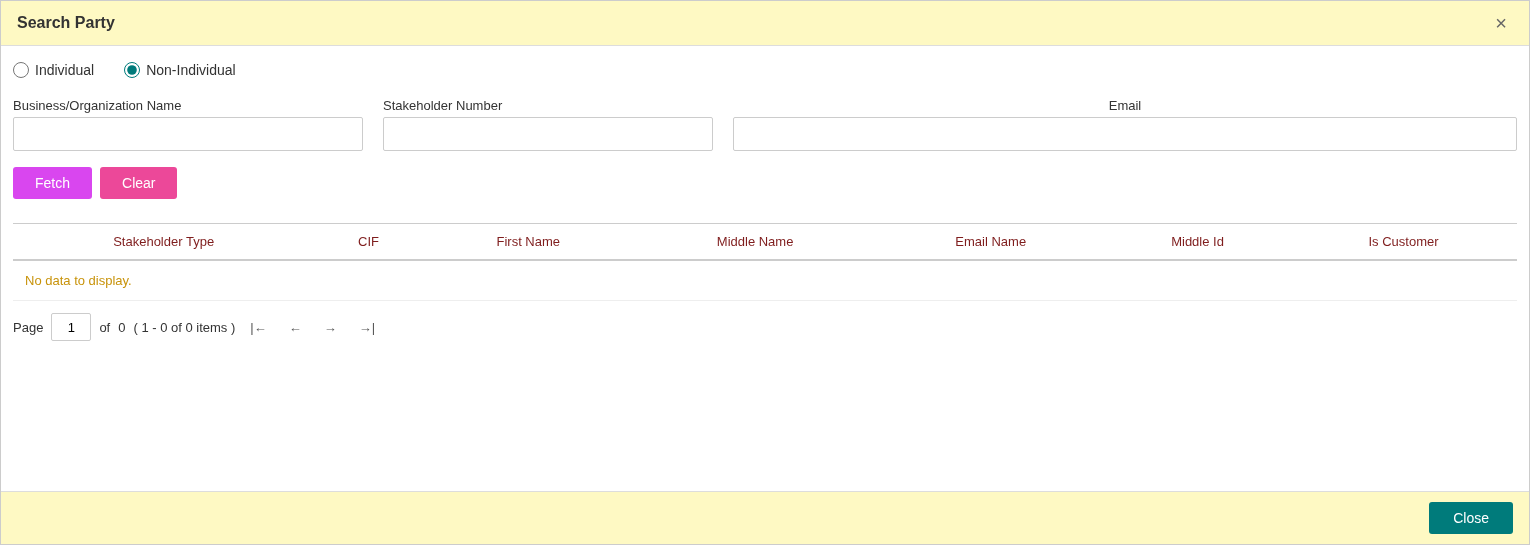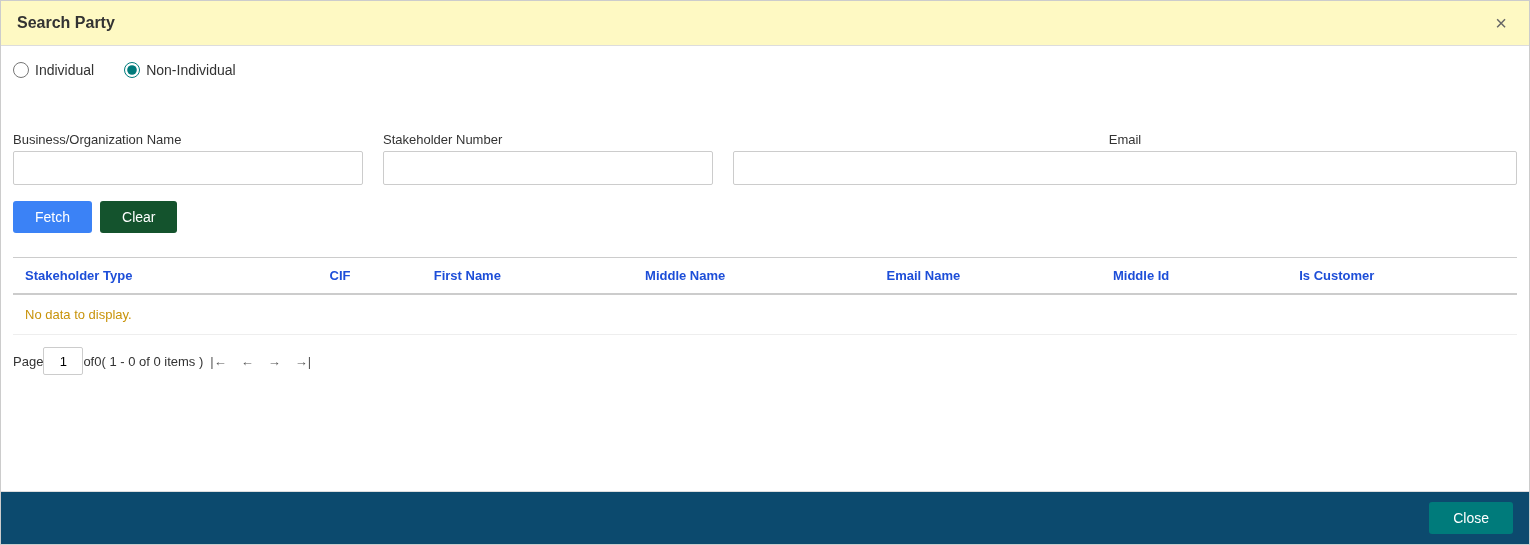--- a/index.html
+++ b/index.html
@@ -71,21 +71,20 @@
     .form-row {
       display: flex;
       gap: 20px;
       margin-bottom: 16px;
       align-items: flex-end;
     }
     .form-group {
       display: flex;
       flex-direction: column;
       gap: 4px;
-      margin-top: 34px;
     }
     .form-group.business-name { flex: 0 0 350px; }
     .form-group.reg-number { flex: 0 0 330px; }
     .form-group.reg-date { flex: 0 0 320px; }
     .form-group.email { flex: 1; align-items: center; }
     .form-label {
       font-size: 13px;
       color: #333;
       font-weight: normal;
     }
@@ -120,54 +119,55 @@
     }
     .btn {
       padding: 8px 22px;
       border: none;
       border-radius: 3px;
       cursor: pointer;
       font-size: 14px;
       font-weight: 500;
     }
     .btn-fetch {
-      background: #3b82f6;
+      background: #d946ef;
       color: #fff;
     }
     .btn-clear {
-      background: #14532d;
+      background: #ec4899;
       color: #fff;
     }
     .table-container {
       border-top: 1px solid #ccc;
     }
     .results-table {
       width: 100%;
       border-collapse: collapse;
     }
     .results-table thead tr {
       border-bottom: 2px solid #ccc;
     }
     .results-table th {
       padding: 10px 12px;
-      text-align: left;
-      font-size: 13px;
-      font-weight: 700;
-      color: #1d4ed8;
+      text-align: center;
+      font-size: 13px;
+      font-weight: 400;
+      color: #7f1d1d;
       white-space: nowrap;
     }
     .no-data-row td {
       padding: 12px;
       color: #c8930a;
       font-size: 13px;
       border-bottom: 1px solid #eee;
     }
     .pagination-row {
       display: flex;
       align-items: center;
+      gap: 8px;
       padding: 12px 0;
       font-size: 13px;
       color: #333;
     }
     .page-label { color: #333; }
     .page-input {
       width: 40px;
       height: 28px;
       border: 1px solid #ccc;
       border-radius: 2px;
@@ -182,21 +182,21 @@
       padding: 4px 6px;
       font-size: 13px;
       color: #555;
       border-radius: 2px;
     }
     .dialog-footer {
       display: flex;
       justify-content: flex-end;
       padding: 10px 16px;
       border-top: 1px solid #ddd;
-      background: #0c4a6e;
+      background: #fef9c3;
     }
     .btn-close-footer {
       background: #007b7b;
       color: #fff;
       border: none;
       padding: 8px 24px;
       border-radius: 3px;
       font-size: 14px;
       cursor: pointer;
     }

